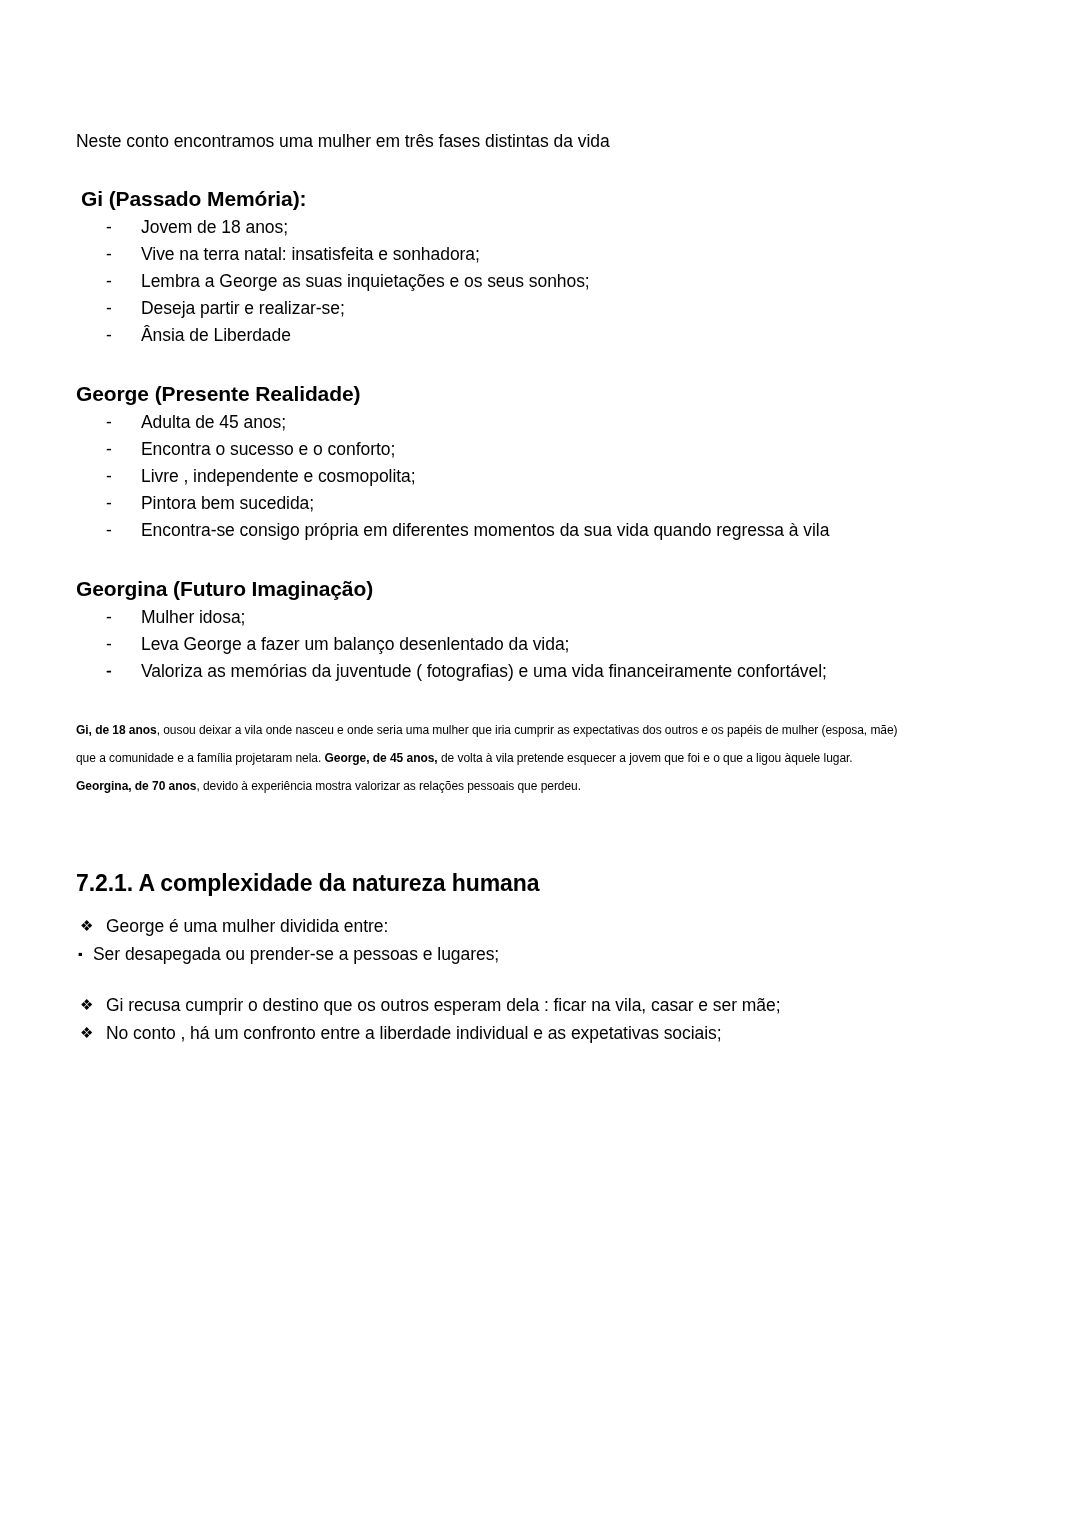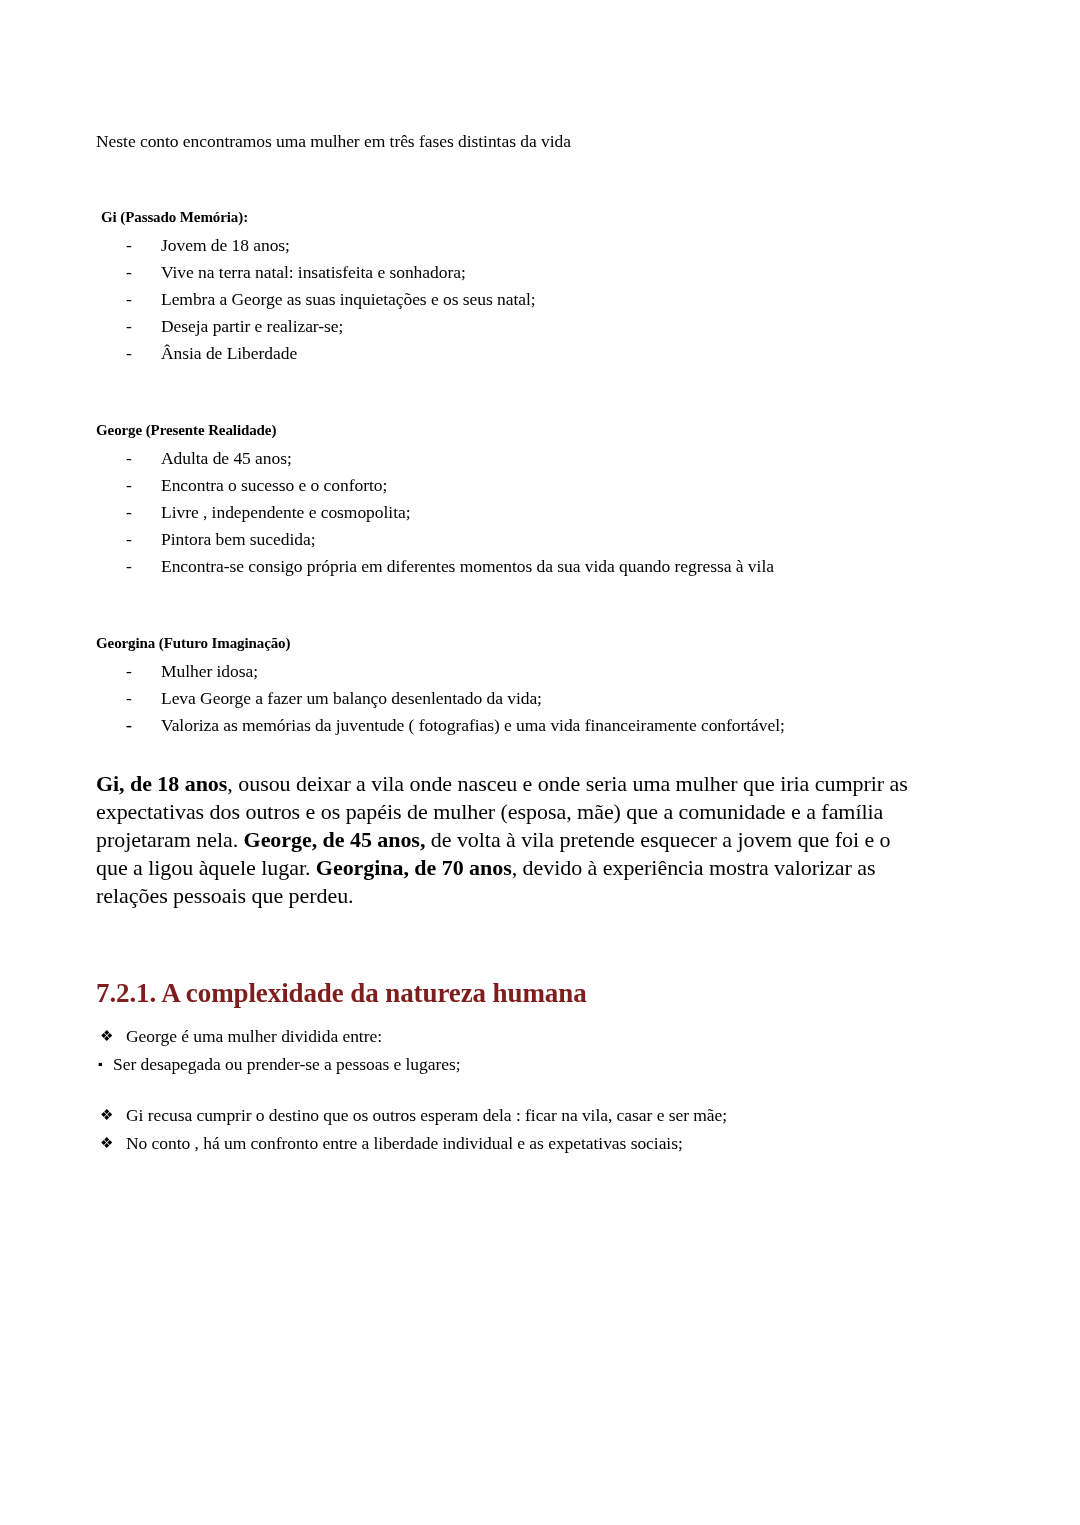--- a/index.html
+++ b/index.html
@@ -13,42 +13,41 @@
     font-family: "Liberation Sans", sans-serif;
     color: #000000;
     -webkit-font-smoothing: antialiased;
   }
   .page {
     position: relative;
     width: 872px;
     height: 1525px;
     background: #ffffff;
     box-sizing: border-box;
-    padding: 128px 132px 0 96px;
-    font-family: Liberation Serif, serif;
+    padding: 128px 132px 0 76px;
   }
   .content {
     width: 820px;
   }
 
   .intro {
     font-size: 17.5px;
     line-height: 26px;
     margin: 0 0 14px 0;
     letter-spacing: -0.05px;
   }
 
   .group {
     margin: 0 0 8px 0;
   }
   .group-title {
-    font-size: 15px;
+    font-size: 21px;
     line-height: 28px;
     font-weight: bold;
-    margin: 18px 0 1px 0;
+    margin: 0 0 1px 0;
     letter-spacing: -0.1px;
   }
   .group-title.indented {
     padding-left: 5px;
   }
 
   ul.dash-list {
     list-style: none;
     margin: 0;
     padding: 0;
@@ -67,33 +66,33 @@
     top: 0;
     font-size: 17.5px;
     line-height: 27px;
   }
 
   .spacer-sm { height: 17px; }
   .spacer-md { height: 23px; }
   .spacer-lg { height: 34px; }
 
   .body-para {
-    font-size: 22px;
+    font-size: 12px;
     line-height: 28px;
     margin: 0;
     letter-spacing: -0.05px;
     width: 822px;
   }
   .body-para b { font-weight: bold; }
 
   .section-heading {
-    font-size: 27px;
+    font-size: 23px;
     line-height: 30px;
     font-weight: bold;
-    color: #7f1d1d;
+    color: #000000;
     margin: 0 0 14px 0;
     letter-spacing: -0.1px;
   }
 
   ul.sym-list {
     list-style: none;
     margin: 0;
     padding: 0;
   }
   ul.sym-list li {
@@ -127,21 +126,21 @@
 
     <p class="intro">Neste conto encontramos uma mulher em três fases distintas da vida</p>
 
     <div class="spacer-sm"></div>
 
     <div class="group">
       <div class="group-title indented">Gi (Passado Memória):</div>
       <ul class="dash-list">
         <li><span class="dash-marker">-</span><span>Jovem de 18 anos;</span></li>
         <li><span class="dash-marker">-</span><span>Vive na terra natal: insatisfeita e sonhadora;</span></li>
-        <li><span class="dash-marker">-</span><span>Lembra a George as suas inquietações e os seus natal;</span></li>
+        <li><span class="dash-marker">-</span><span>Lembra a George as suas inquietações e os seus sonhos;</span></li>
         <li><span class="dash-marker">-</span><span>Deseja partir e realizar-se;</span></li>
         <li><span class="dash-marker">-</span><span>Ânsia de Liberdade</span></li>
       </ul>
     </div>
 
     <div class="spacer-md"></div>
 
     <div class="group">
       <div class="group-title">George (Presente Realidade)</div>
       <ul class="dash-list">

